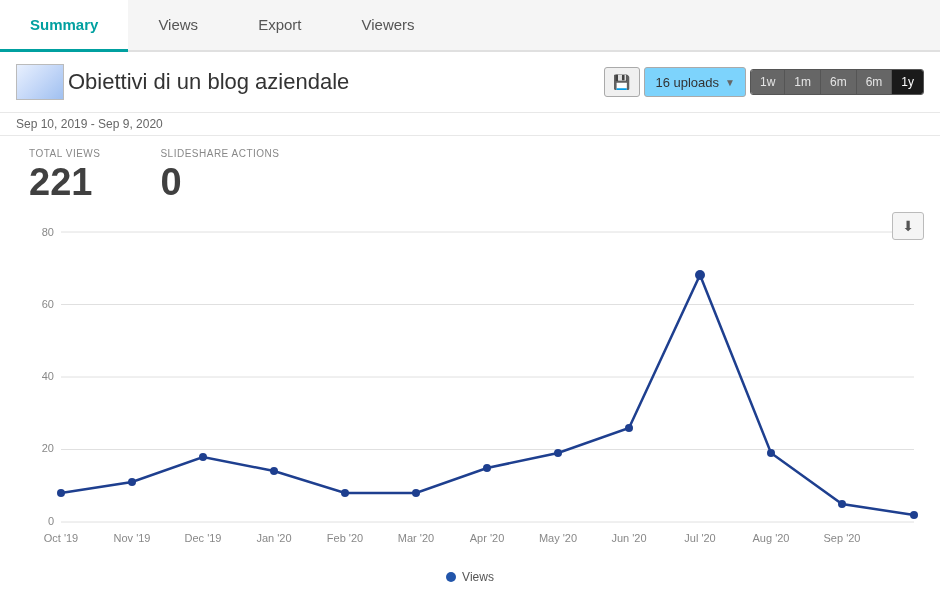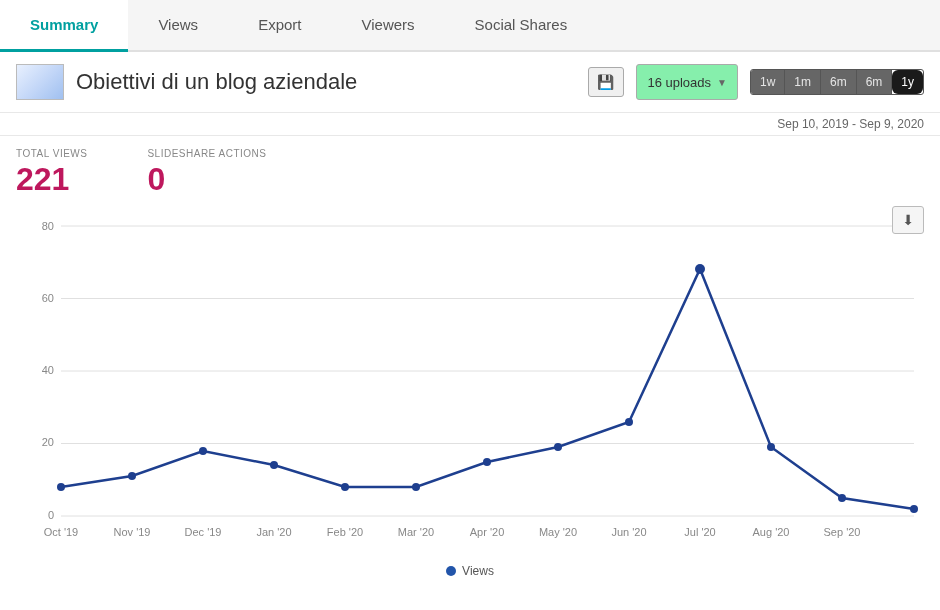--- a/index.html
+++ b/index.html
@@ -26,21 +26,21 @@
       font-weight: 600;
       background: #fff;
     }
 
     
     .header-row {
       display: flex;
       align-items: center;
       padding: 12px 16px;
       border-bottom: 1px solid #e8e8e8;
-      gap: 12px;
+      gap: 4px;
     }
     .thumbnail {
       width: 48px;
       height: 36px;
       background: #ccc;
       flex-shrink: 0;
       position: relative;
       overflow: hidden;
       border: 1px solid #bbb;
     }
@@ -73,23 +73,23 @@
       display: flex;
       align-items: center;
       justify-content: center;
       cursor: pointer;
       font-size: 14px;
       color: #555;
     }
     .uploads-btn {
       height: 30px;
       border: 1px solid #aaa;
-      background: #86efac;
+      background: #7dd3fc;
       border-radius: 3px;
-      padding: 17px 10px;
+      padding: 11px 10px;
       cursor: pointer;
       font-size: 13px;
       color: #333;
       display: flex;
       align-items: center;
       gap: 6px;
     }
     .uploads-btn .arrow { font-size: 10px; color: #666; }
 
     
@@ -100,56 +100,55 @@
       overflow: hidden;
     }
     .time-btn {
       padding: 5px 9px;
       font-size: 12px;
       cursor: pointer;
       background: #444;
       color: #e5e5e5;
       border-right: 1px solid #555;
     }
-    .time-btn:last-child { border-right: none; border-radius: 6px; }
+    .time-btn:last-child { border-right: none; }
     .time-btn.active {
       background: #1a1a1a;
       color: #fff;
     }
     .time-btn:not(.active) {
       background: #666;
     }
 
     
     .date-range {
-      text-align: right;
       padding: 4px 16px;
       font-size: 12px;
       color: #666;
       border-bottom: 1px solid #e8e8e8;
     }
 
     
     .stats-row {
       display: flex;
-      padding: 12px 16px 8px;
+      padding: 12px 29px 8px;
       gap: 60px;
     }
     .stat-item {}
     .stat-label {
       font-size: 10px;
       color: #888;
       text-transform: uppercase;
       letter-spacing: 0.5px;
       margin-bottom: 2px;
     }
     .stat-value {
-      font-size: 32px;
+      font-size: 38px;
       font-weight: bold;
-      color: #be185d;
+      color: #404040;
     }
 
     
     .chart-area {
       position: relative;
       margin: 0 16px;
       padding-top: 10px;
     }
     .download-btn {
       position: absolute;
@@ -187,21 +186,20 @@
     }
   </style>
 </head>
 <body>
 
 <nav class="nav-tabs">
   <div class="nav-tab active">Summary</div>
   <div class="nav-tab">Views</div>
   <div class="nav-tab">Export</div>
   <div class="nav-tab">Viewers</div>
-  <div class="nav-tab">Social Shares</div>
 </nav>
 
 <div class="header-row">
   <div class="thumbnail">
     <div class="thumbnail-inner"></div>
   </div>
   <h1 class="page-title">Obiettivi di un blog aziendale</h1>
   <div class="upload-icon-btn">
     <span>💾</span>
   </div>

